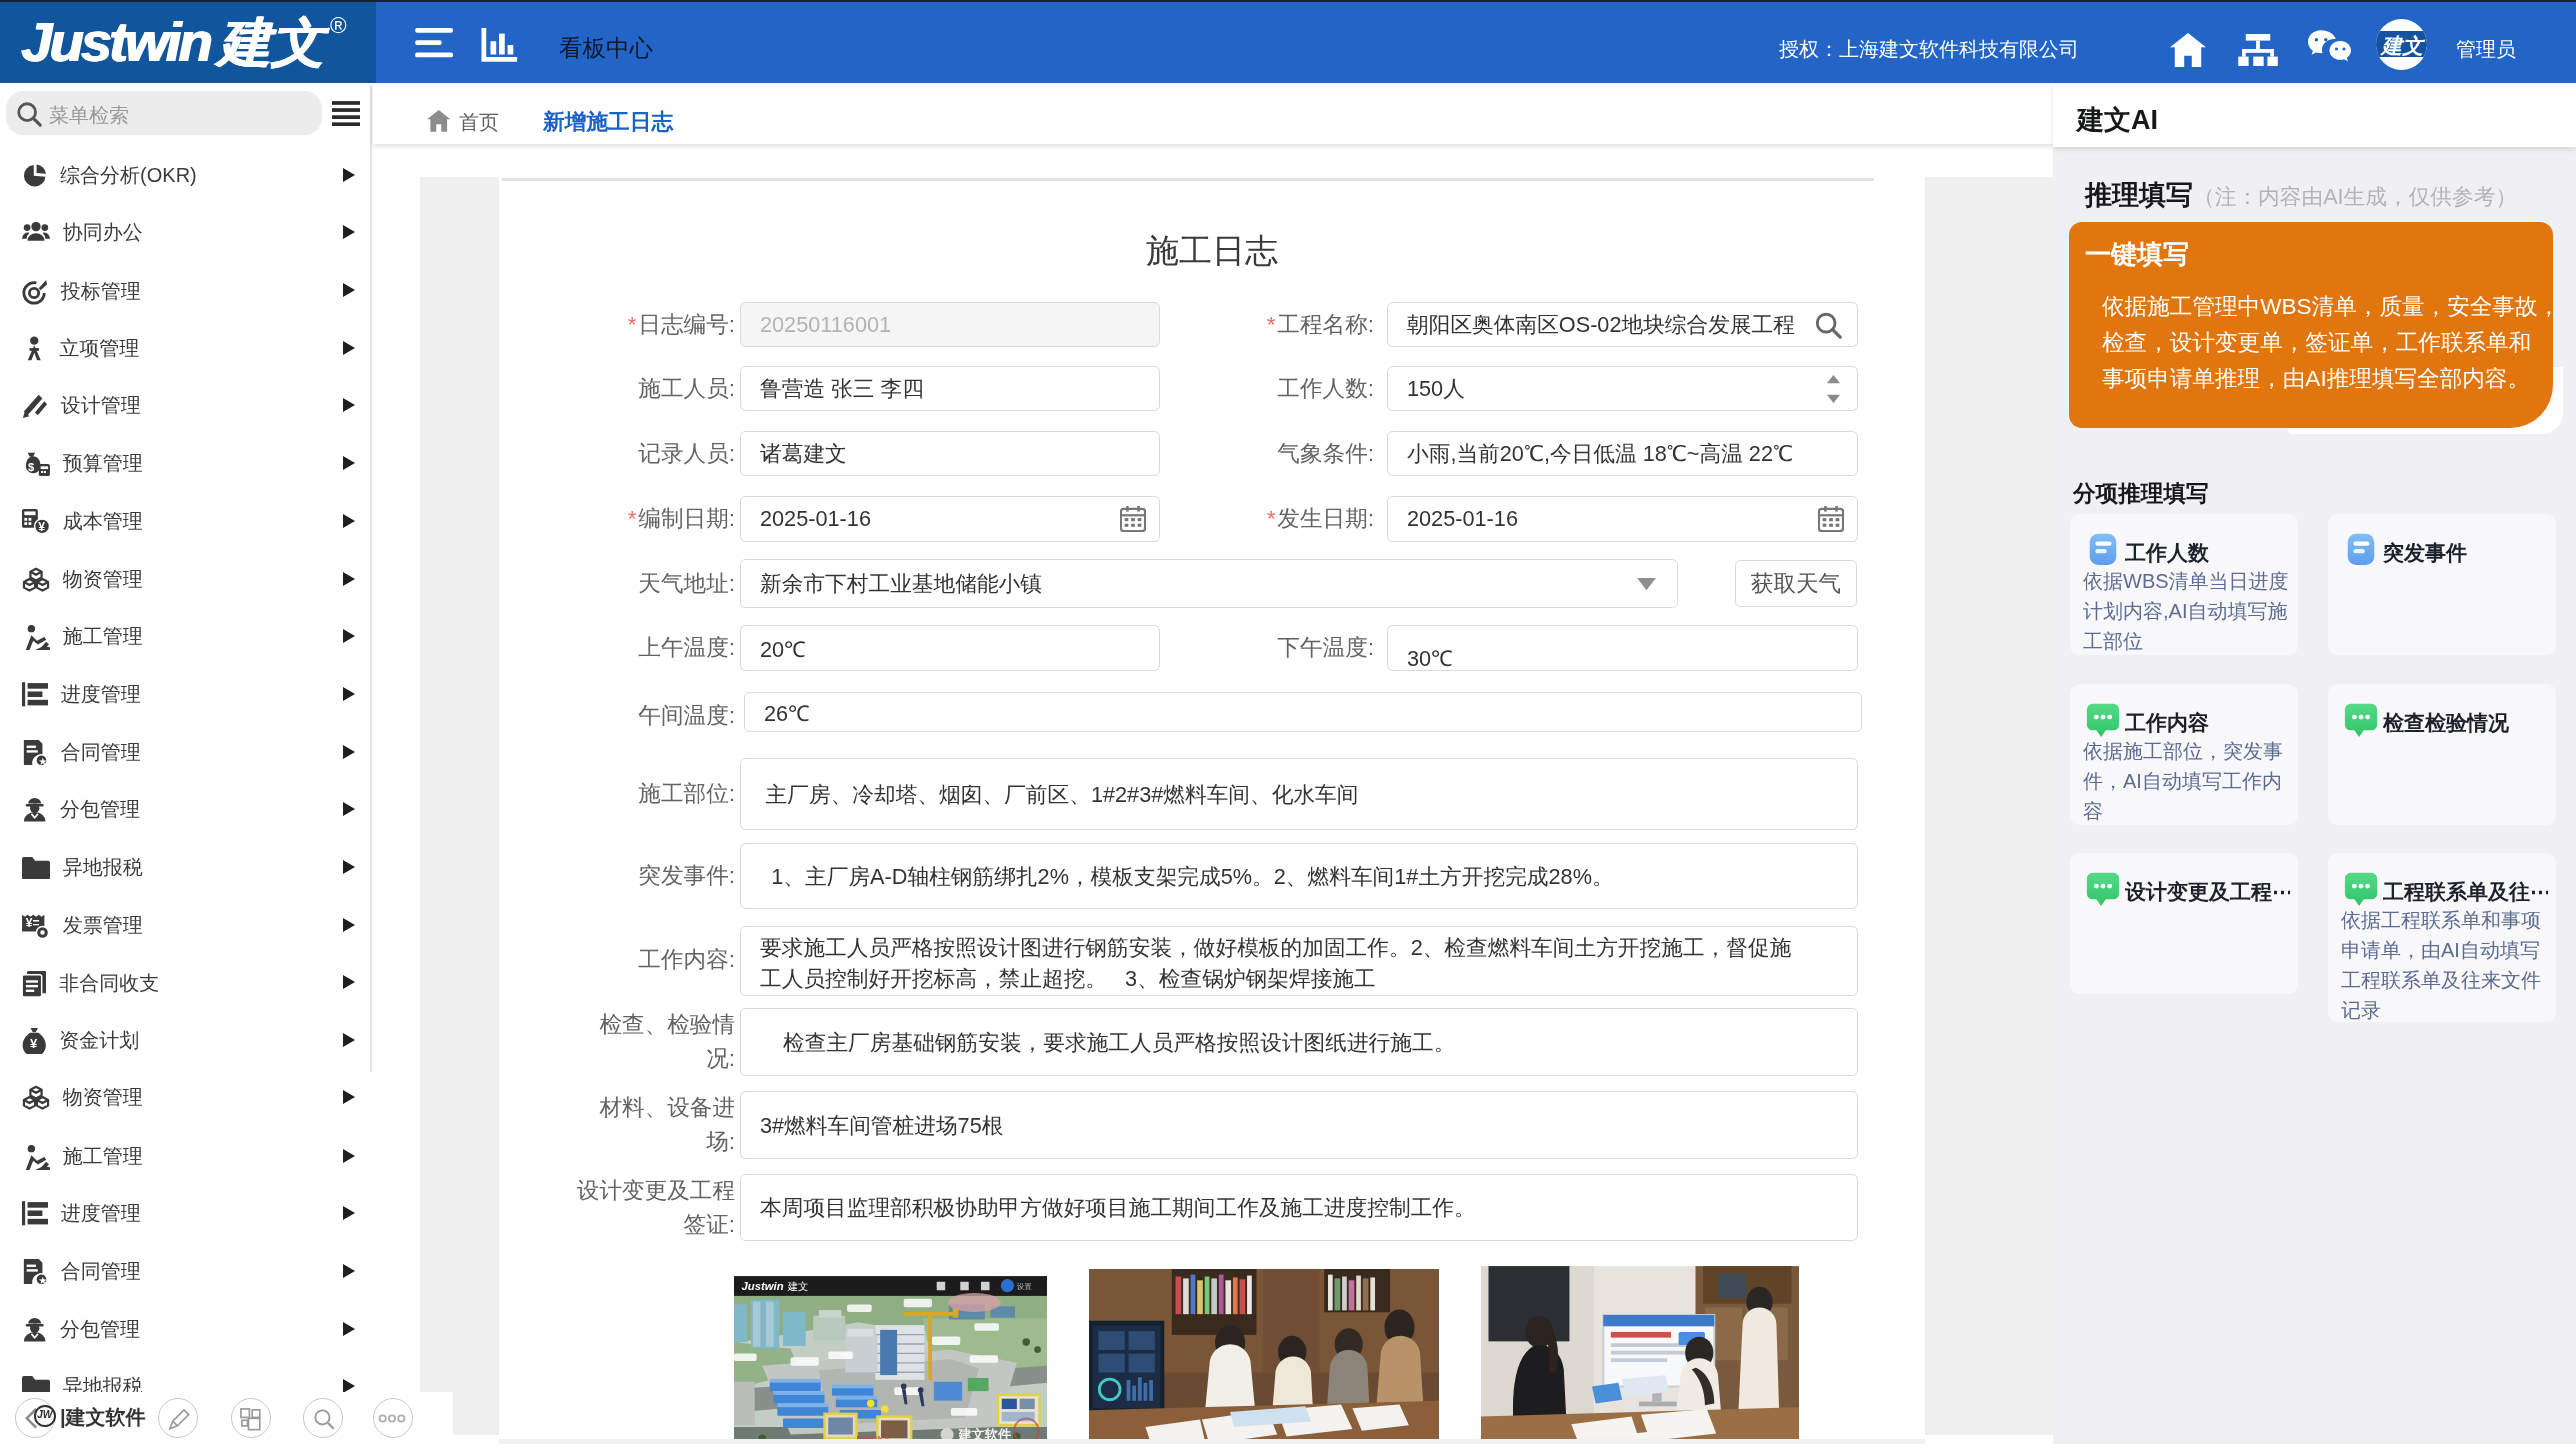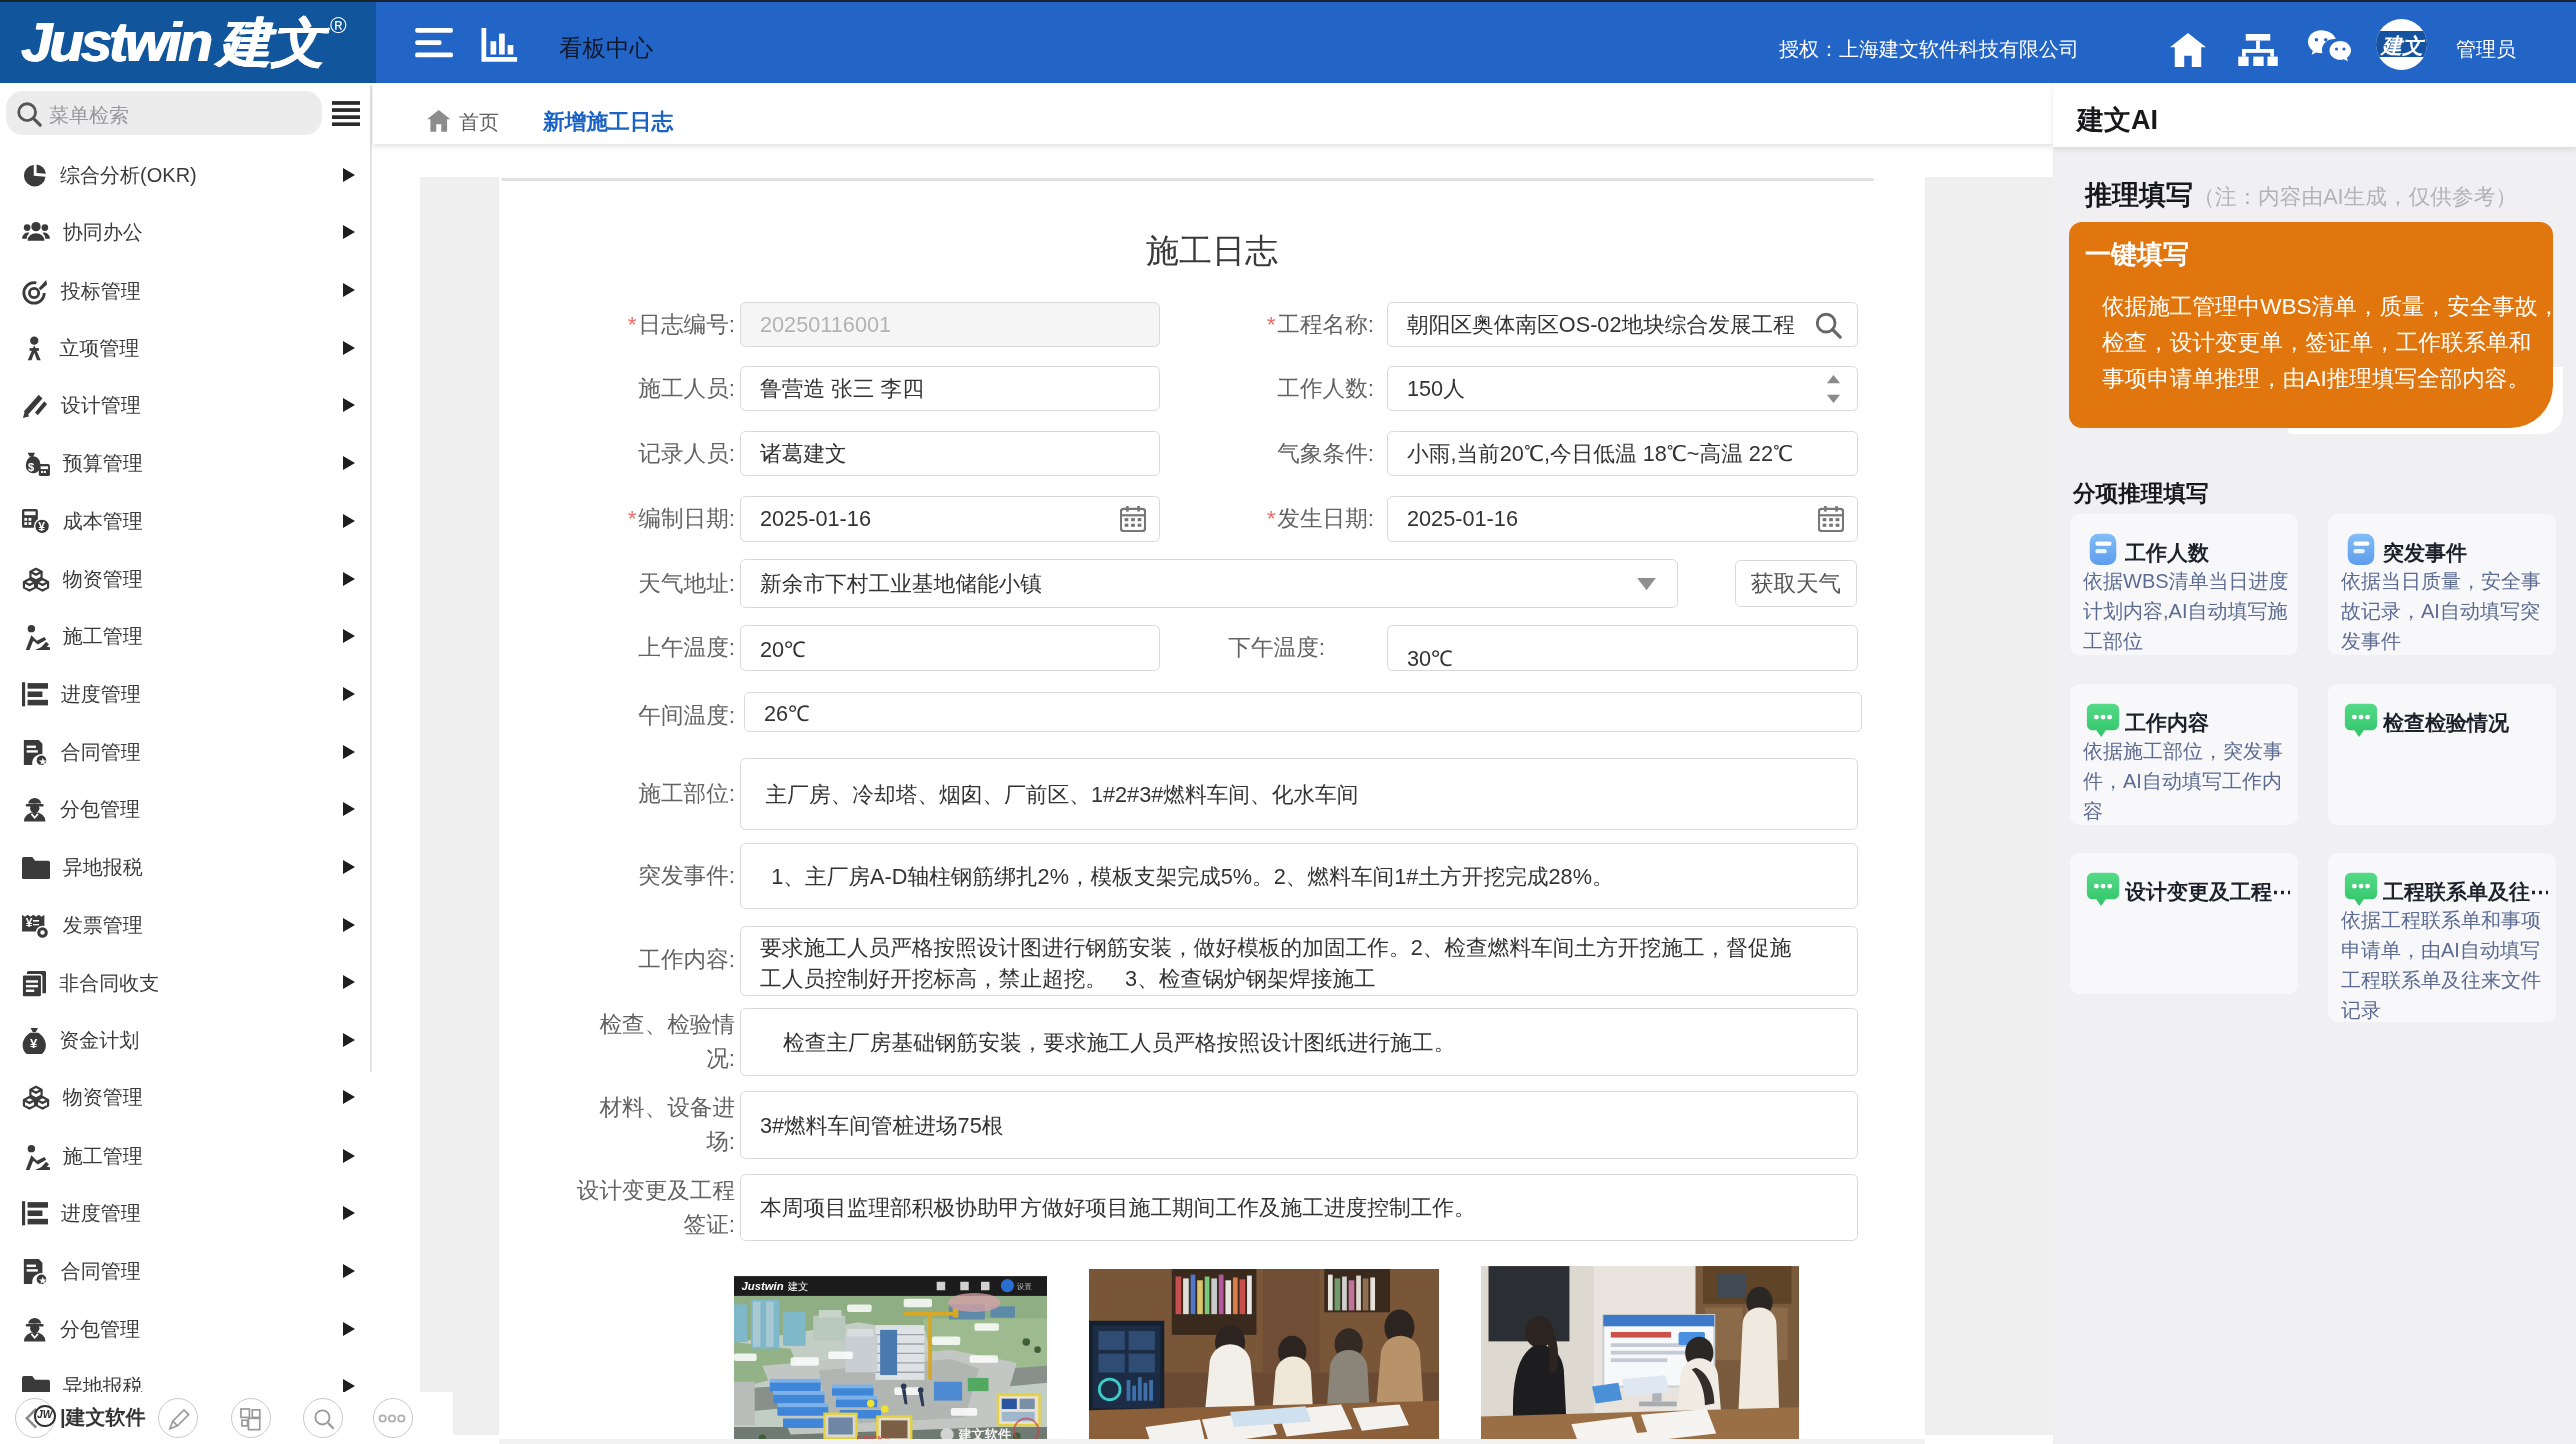--- a/index.html
+++ b/index.html
@@ -363,21 +363,21 @@
         <rect x="19" y="19" width="4" height="3.4"></rect>
       </g>
     </svg></div>
 <div class="lbl" style="left:340px;top:567px;width:395px;">天气地址:</div>
 <div class="ipt" style="left:740px;top:559px;width:938px;height:49px;">新余市下村工业基地储能小镇<svg style="position:absolute;right:21px;top:50%;margin-top:-5.6px;" width="19" height="12.2" viewBox="0 0 20 13">
 <path d="M0 0 h20 L10 13 Z" fill="#8f8f8f"></path>
     </svg></div>
 <div class="ipt" style="left:1735px;top:560px;width:122px;height:47px;padding-left:0;justify-content:center;color:#555;font-size:22.6px;">获取天气</div>
 <div class="lbl" style="left:340px;top:631px;width:395px;">上午温度:</div>
 <div class="ipt" style="left:740px;top:625px;width:420px;height:46px;">20℃</div>
-<div class="lbl" style="left:930px;top:631px;width:395px;text-align:right;">下午温度:</div>
+<div class="lbl" style="left:979px;top:631px;width:395px;text-align:right;">下午温度:</div>
 <div class="ipt" style="left:1387px;top:625px;width:471px;height:46px;">
     <span style="position:relative;top:9.4px;">30℃</span>
   </div>
 <div class="lbl" style="left:340px;top:699px;width:395px;">午间温度:</div>
 <div class="ipt" style="left:744px;top:692px;width:1118px;height:40px;">26℃</div>
 <div class="lbl" style="left:340px;top:777px;width:395px;">施工部位:</div>
 <div class="ipt" style="left:740px;top:758px;width:1118px;height:72px;">
     <span style="margin-left:5.6px;">主厂房、冷却塔、烟囱、厂前区、1#2#3#燃料车间、化水车间</span>
   </div>
 <div class="lbl" style="left:340px;top:859px;width:395px;">突发事件:</div>
@@ -637,21 +637,20 @@
         <linearGradient id="bg2" x1="0" y1="0" x2="0" y2="1">
           <stop offset="0" stop-color="#82bdf5"></stop>
           <stop offset="1" stop-color="#5d9ded"></stop>
         </linearGradient>
       </defs>
 <rect x="5" y="3" width="28" height="33" rx="9" fill="url(#bg2)"></rect>
 <rect x="11" y="11" width="17" height="4.6" rx="2.3" fill="#fff"></rect>
 <rect x="11" y="19" width="12" height="4.6" rx="2.3" fill="#eaf4ff"></rect>
     </svg>
 <div class="ct">突发事件</div>
-    <div class="cd">依据当日质量，安全事<br>故记录，AI自动填写突<br>发事件</div>
   </div>
 <div class="card" style="left:2070px;top:684px;width:228px;height:141px;">
     <svg style="position:absolute;left:15px;top:17px;" width="36" height="36" viewBox="0 0 38 38">
 <defs>
         <linearGradient id="gg3" x1="0" y1="0" x2="0" y2="1">
           <stop offset="0" stop-color="#55da88"></stop>
           <stop offset="1" stop-color="#30c468"></stop>
         </linearGradient>
       </defs>
 <path d="M8 3 h22 a6 6 0 0 1 6 6 v16 a6 6 0 0 1-6 6 h-8 l-5 7 -5-7 h-4 a6 6 0 0 1-6-6 V9 a6 6 0 0 1 6-6 Z" fill="url(#gg3)"></path>

